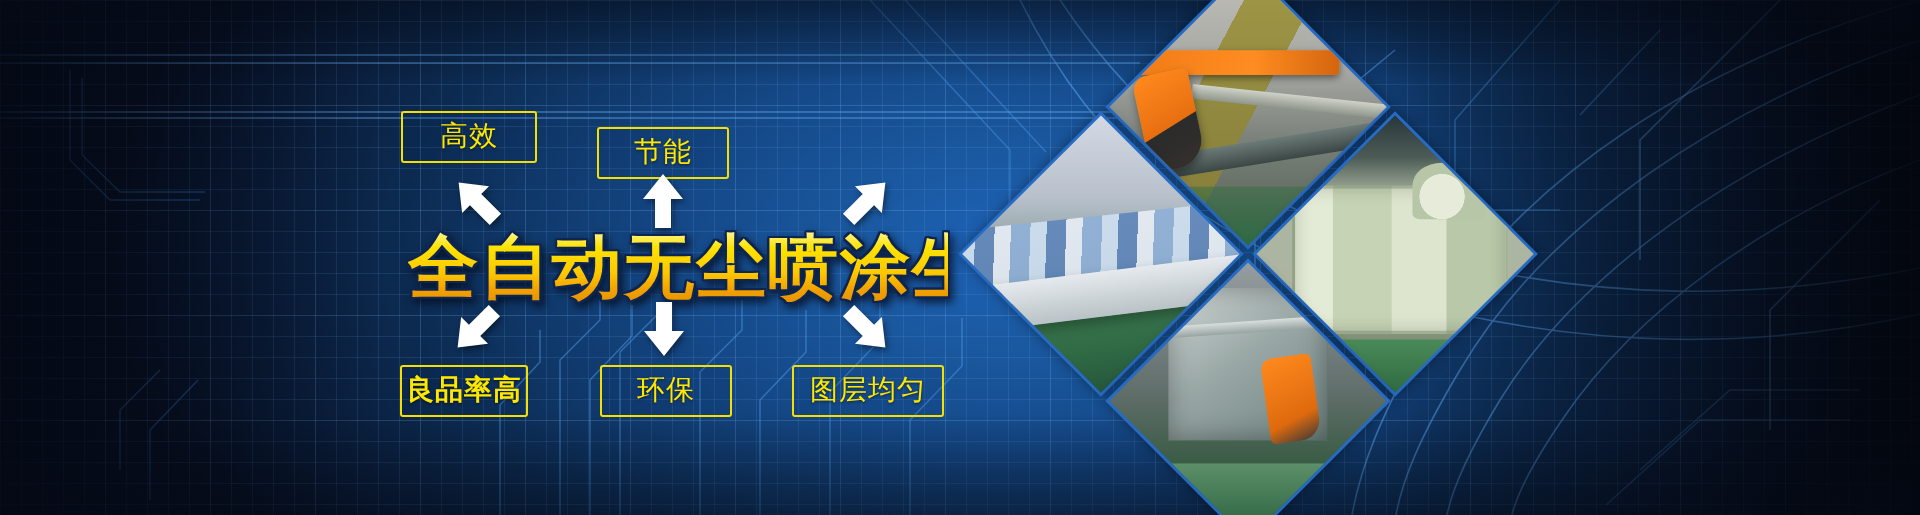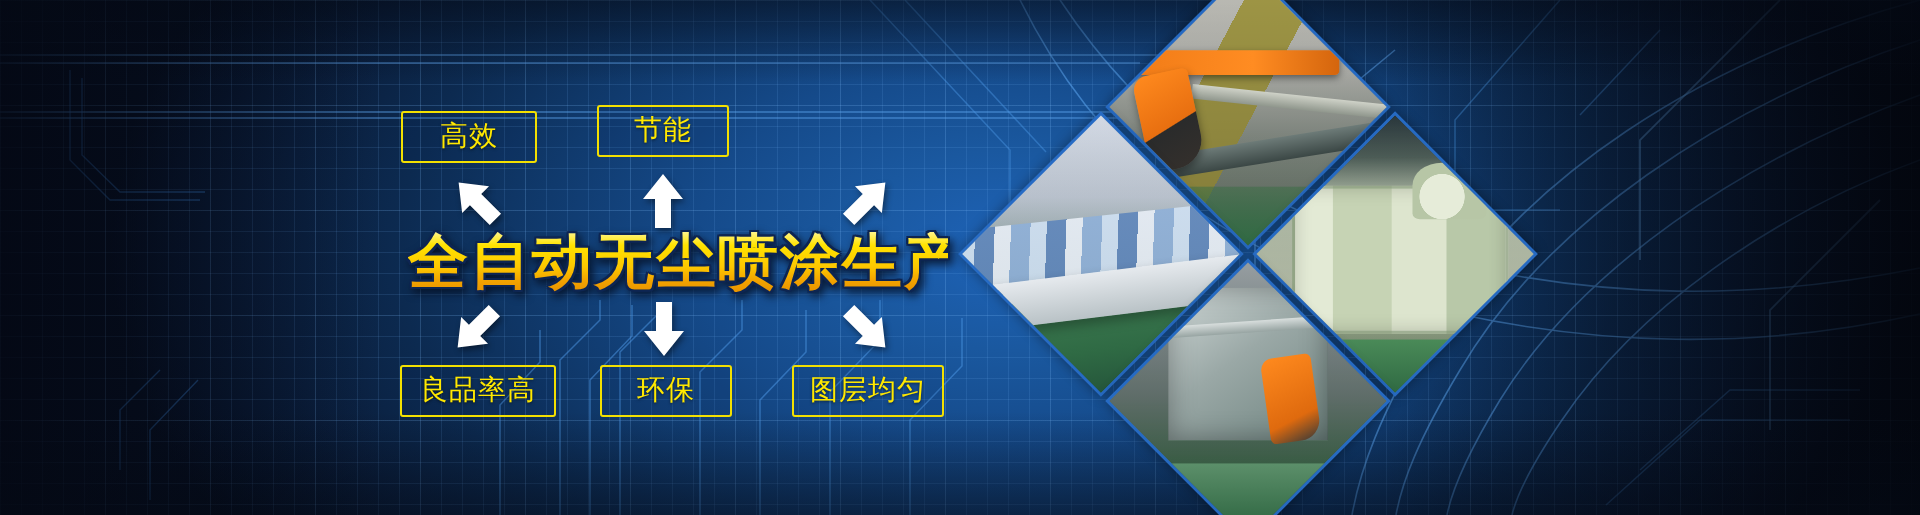--- a/index.html
+++ b/index.html
@@ -200,32 +200,32 @@
     font-weight:400;
     letter-spacing:1px;
     white-space:nowrap;
     text-shadow:0 1px 3px rgba(0,0,0,.55);
     background:rgba(10,40,90,.10);
     line-height:1;
     padding-bottom:2px;
   }
 
   #pill-gx { left:401px;  top:111px; width:136px; height:52px; }
-  #pill-jn { left:597px;  top:105px; width:132px; height:52px; }
+  #pill-jn { left:597px;  top:127px; width:132px; height:52px; }
   #pill-24 { left:785px;  top:111px; width:156px; height:52px; }
-  #pill-lp { left:400px;  top:365px; width:156px; height:52px; }
+  #pill-lp { left:400px;  top:365px; width:128px; height:52px;font-weight:bold; }
   #pill-hb { left:600px;  top:365px; width:132px; height:52px; }
   #pill-tc { left:792px;  top:365px; width:152px; height:52px; }
 
   #headline {
     position:absolute;
     left:408px; top:232px;
     width:540px;
     text-align:right;
-    font-size:60px;
+    font-size:70px;
     font-weight:bold;
     letter-spacing:2px;
     line-height:1;
     white-space:nowrap;
     background:linear-gradient(to bottom,
       #fff48a 0%, #ffe300 22%, #fdc800 58%, #f2a200 82%, #e89400 100%);
     -webkit-background-clip:text;
     background-clip:text;
     color:transparent;
     -webkit-text-fill-color:transparent;

